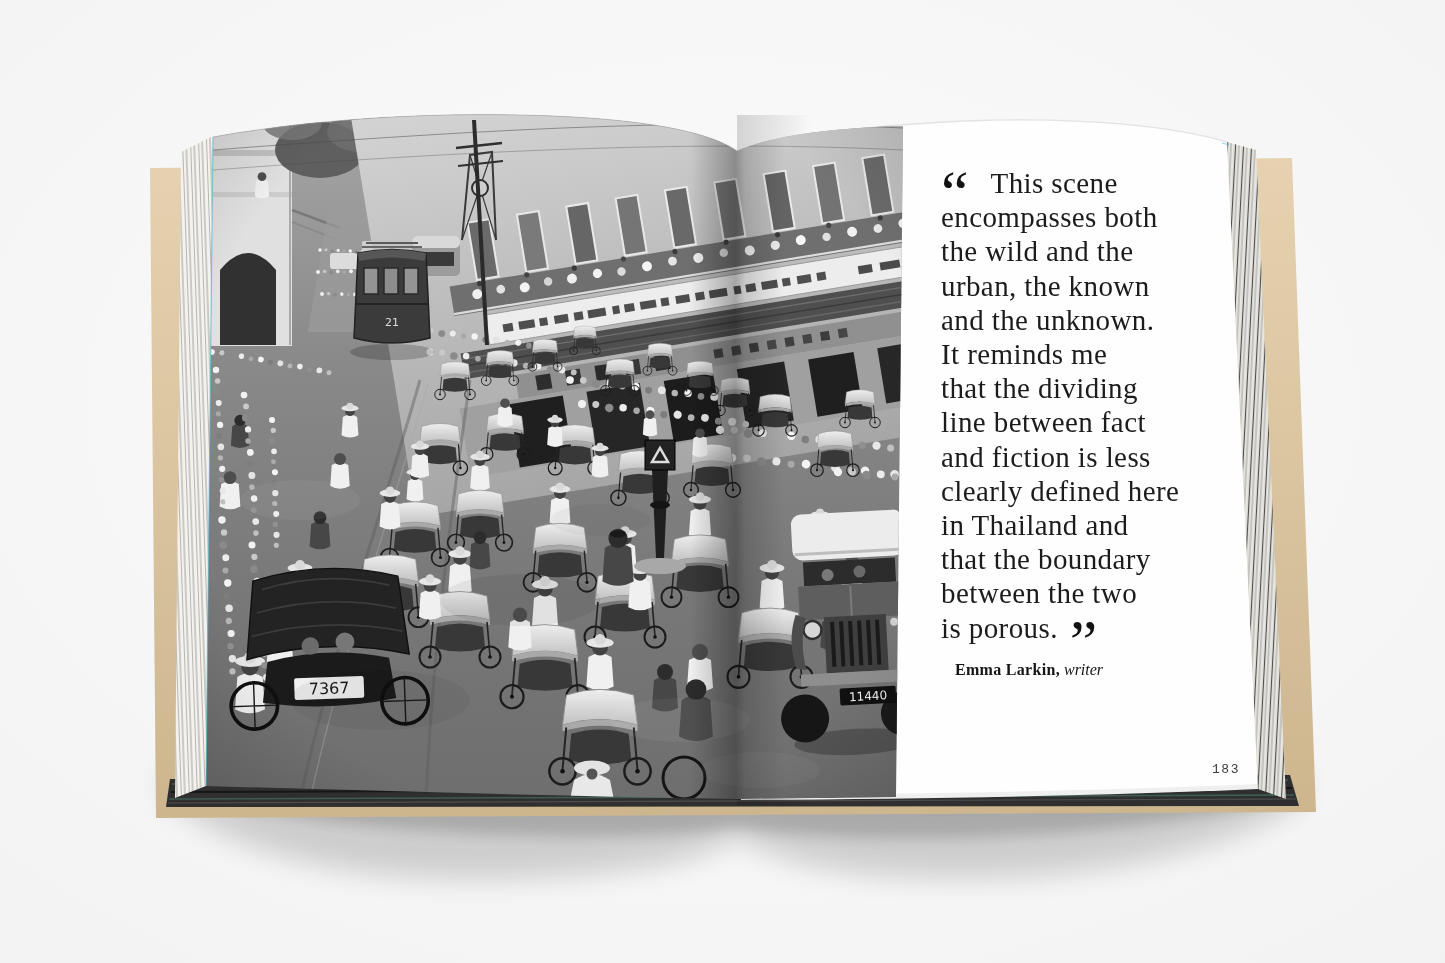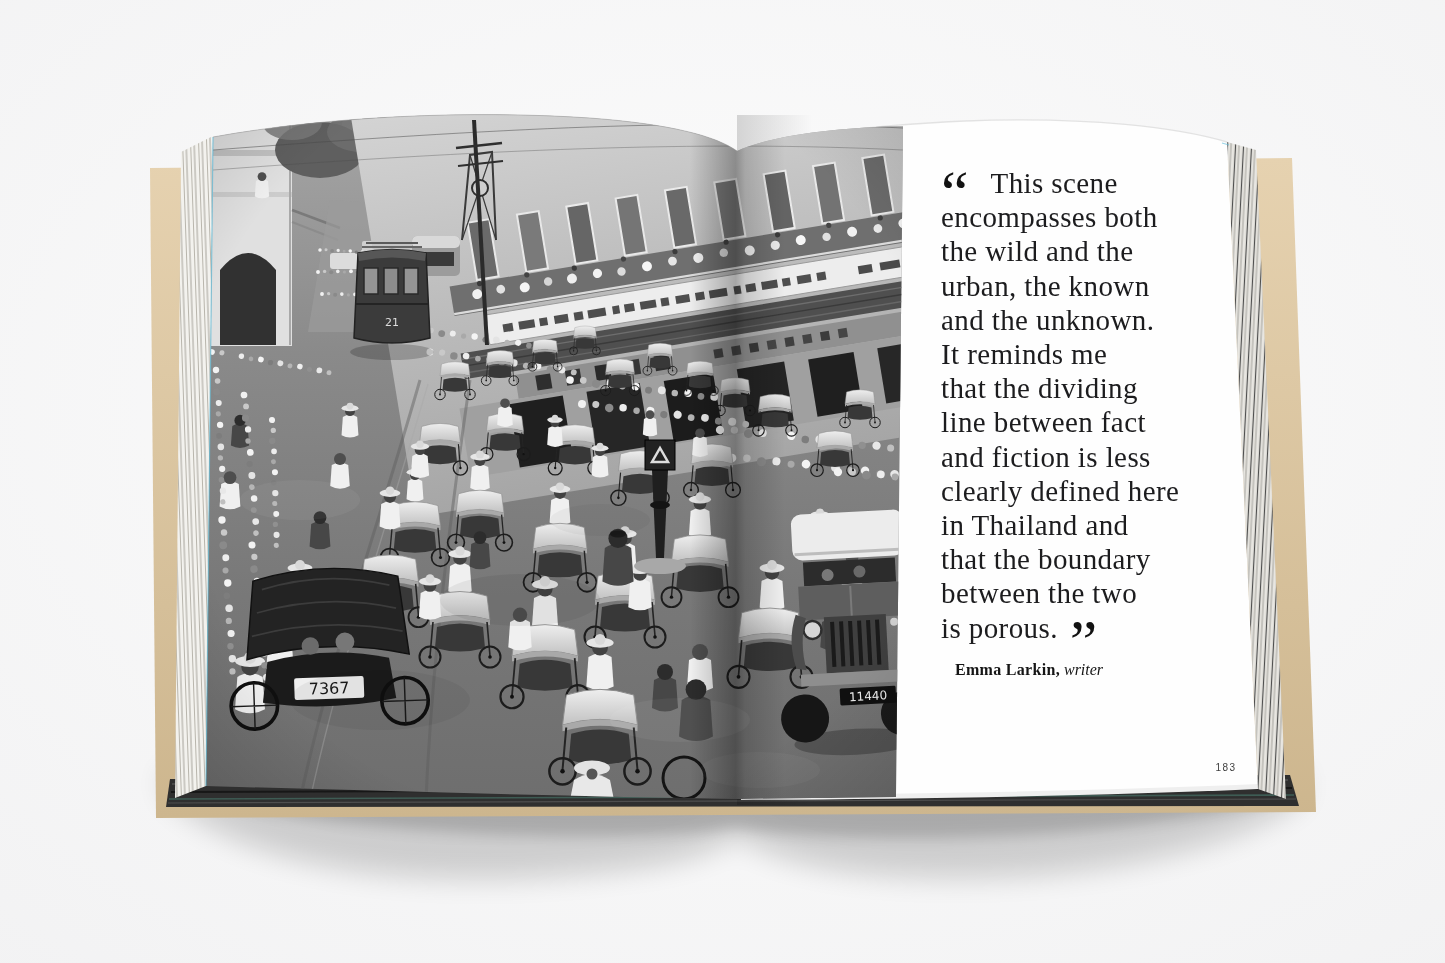--- a/index.html
+++ b/index.html
@@ -10,22 +10,22 @@
   .q-open{font-family:"Liberation Serif",serif;font-size:62px;line-height:0;
           position:relative;top:20px;margin-right:9px;letter-spacing:-3px;color:#121212;}
   .q-text{white-space:pre-line;font-size:29px;line-height:34.2px;letter-spacing:.4px;
           font-family:"Liberation Serif",serif;color:#1c1c1e;margin-left:16px;}
   .q-close{font-family:"Liberation Serif",serif;font-size:62px;line-height:0;
            position:relative;top:24px;margin-left:12px;letter-spacing:-3px;color:#121212;}
   .attrib{margin-top:16px;padding-left:14px;font-size:16px;color:#151515;}
   .a-name{font-weight:bold;letter-spacing:.3px;}
   .a-role{font-style:italic;margin-left:4px;}
   .pagenum{position:absolute;left:1204px;top:762px;width:44px;text-align:center;
-           font-size:10px;letter-spacing:1.5px;color:#3d3d3d;
-           font-family:Liberation Sans, sans-serif;}
+           font-size:13px;letter-spacing:1.5px;color:#3d3d3d;
+           font-family:Liberation Mono, monospace;}
 </style>
 </head>
 <body>
 
 <div class="stage">
 
 <svg width="1445" height="963" viewBox="0 0 1445 963">
   <defs>
     <radialGradient id="bgG" cx="50%" cy="42%" r="80%">
       <stop offset="0" stop-color="#fcfcfc"></stop>

